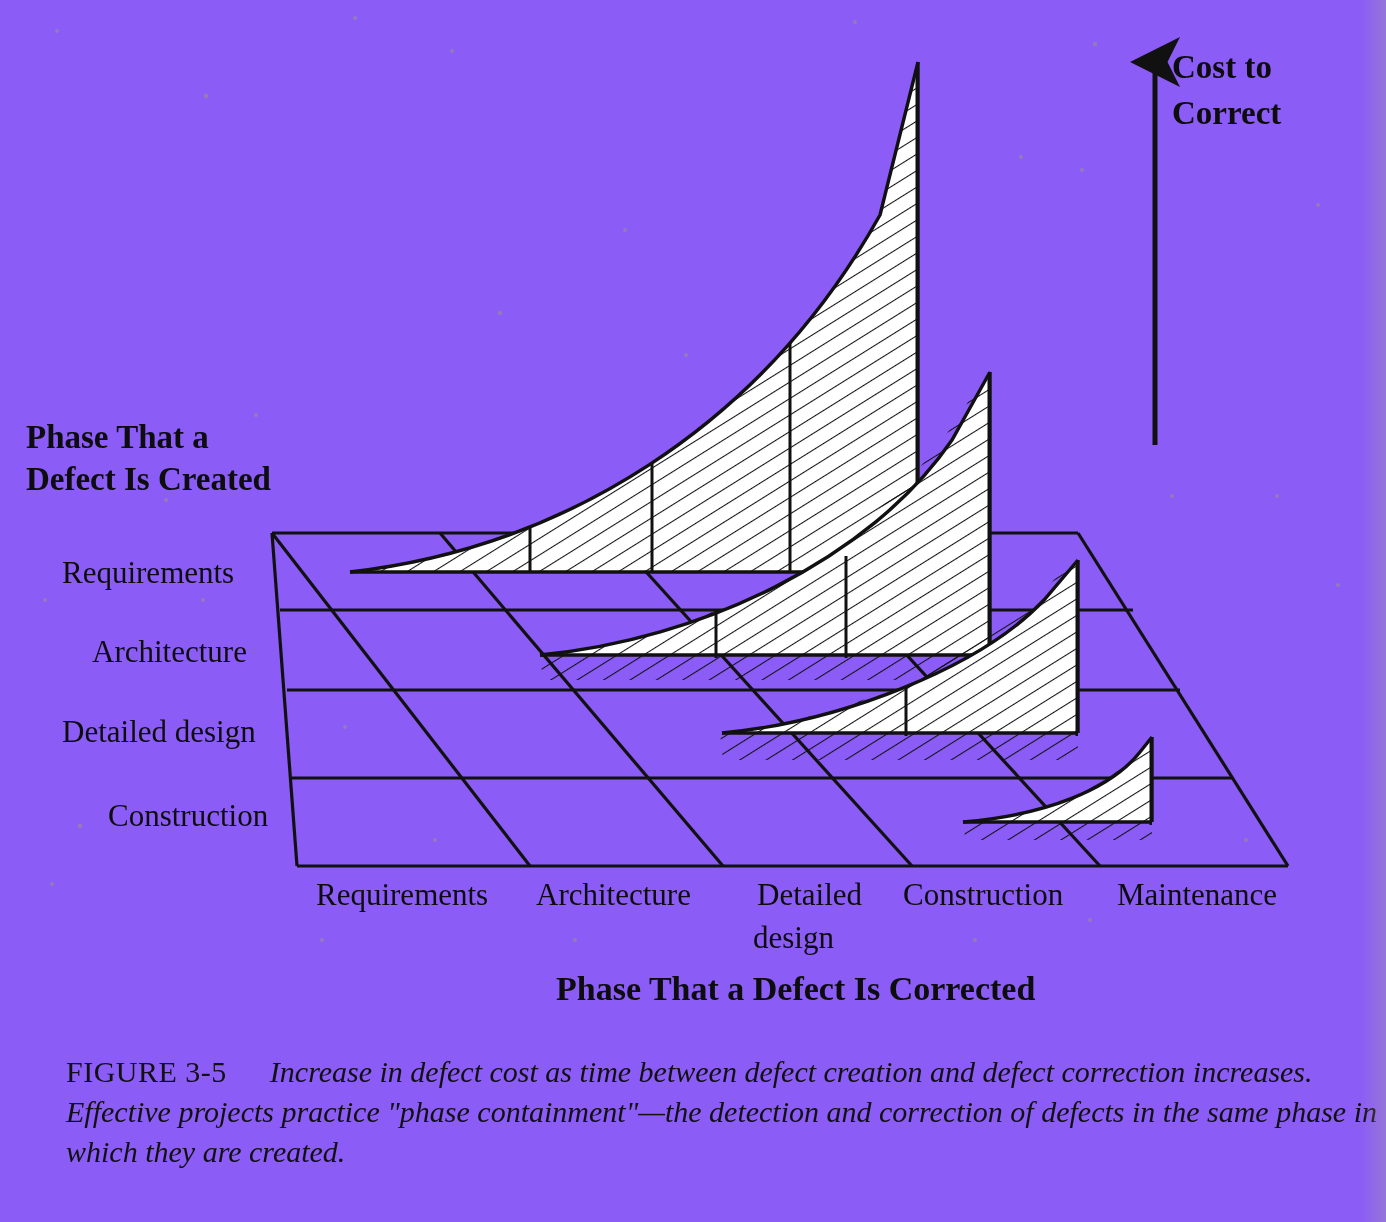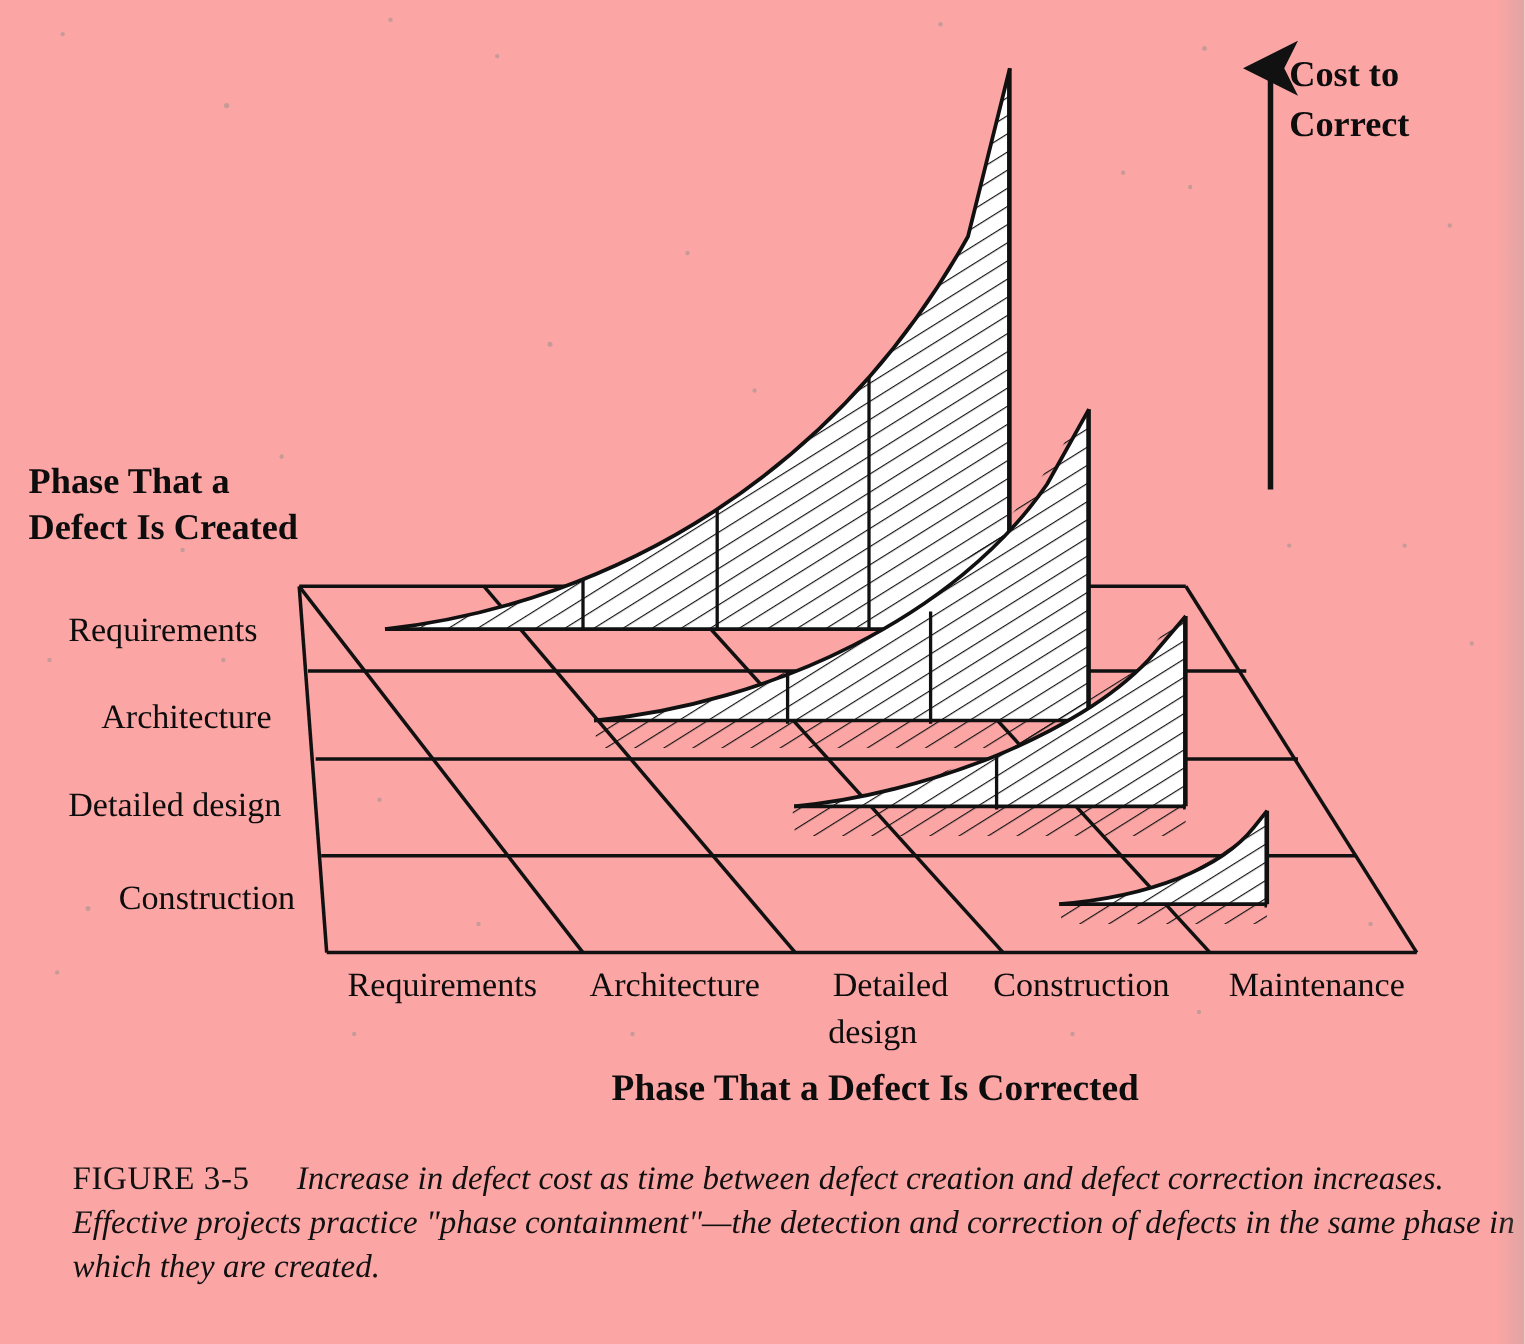--- a/index.html
+++ b/index.html
@@ -13,21 +13,21 @@
     position: relative;
     font-family: "Liberation Serif", serif;
     color: #0d0d0d;
     overflow: hidden;
   }
   #page {
     position: absolute;
     left: 0; top: 0;
     width: 1386px;
     height: 1222px;
-    background: #fca5a5;
+    background: #8b5cf6;
   }
   
   #page-edge-right {
     position: absolute;
     right: 0; top: 0;
     width: 26px; height: 1222px;
     background: linear-gradient(to right, rgba(255,255,255,0) 0%, rgba(170,165,158,0.35) 100%);
     pointer-events: none;
   }
   #speckle {

